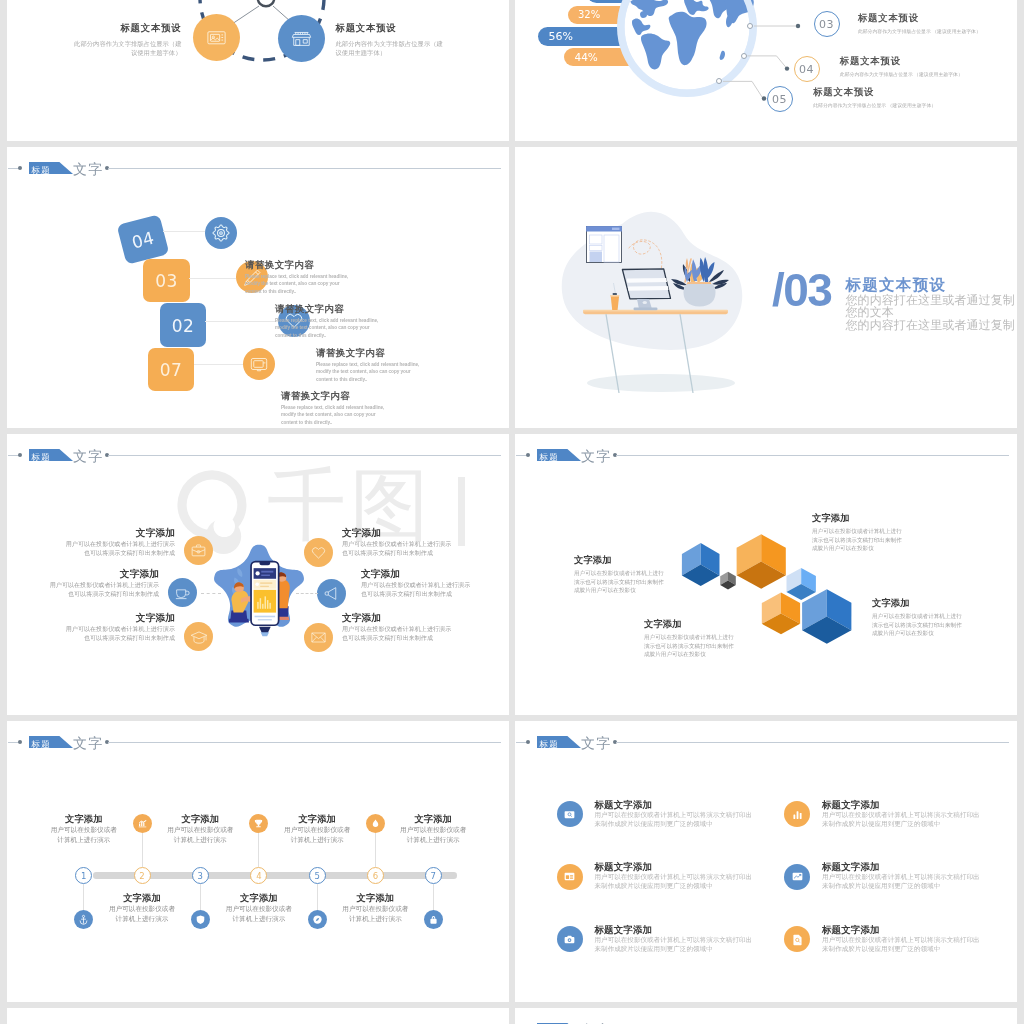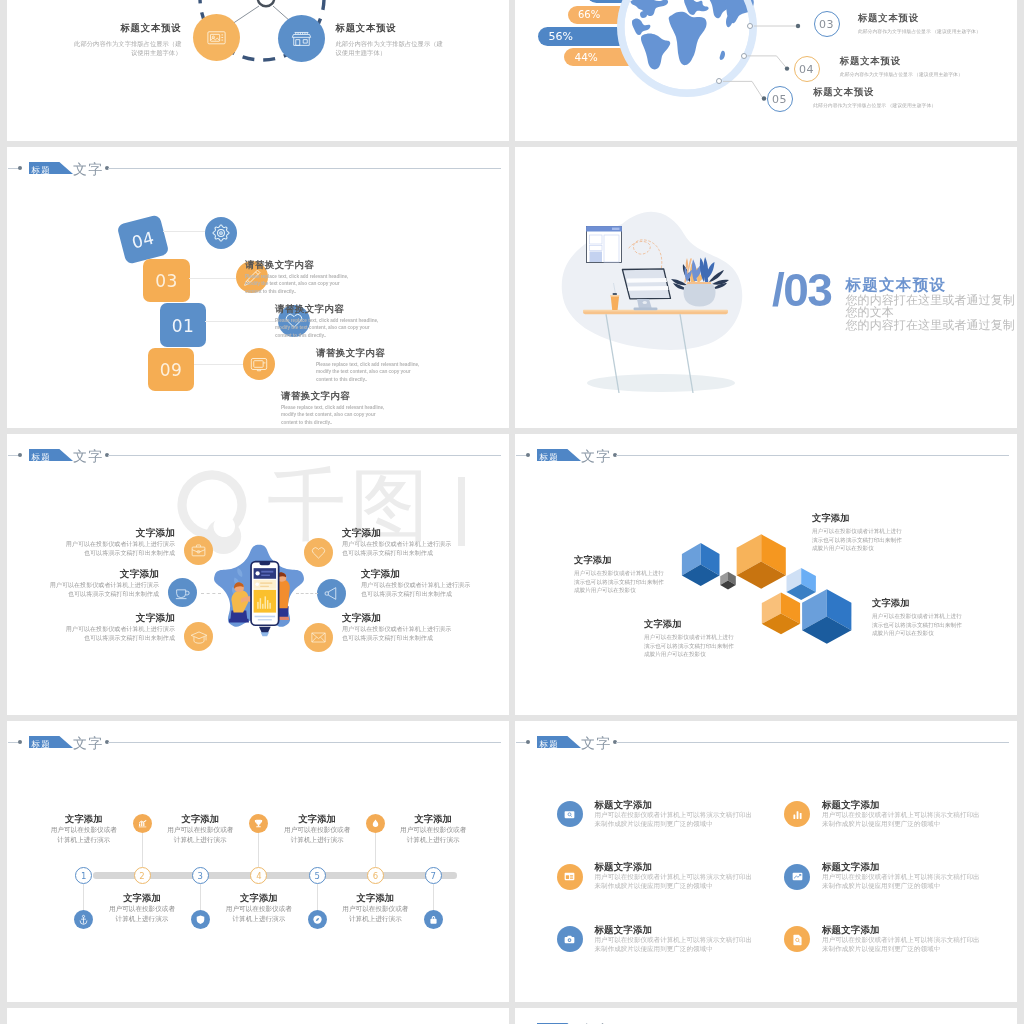--- a/index.html
+++ b/index.html
@@ -157,21 +157,21 @@
         <div class="s1b">此部分内容作为文字排版占位显示（建议使用主题字体）</div>
       </div>
       <div class="s1t s1t2">
         <div class="s1h">标题文本预设</div>
         <div class="s1b">此部分内容作为文字排版占位显示（建议使用主题字体）</div>
       </div>
     </div>
     <div class="slide" id="s2">
       <div class="s2bar b0"></div>
       <div class="s2bar b1">
-          <span>66%</span>
+          <span>32%</span>
         </div>
       <div class="s2bar b2">
           <span>56%</span>
         </div>
       <div class="s2bar b3">
           <span>44%</span>
         </div>
       <svg class="s2globe" viewBox="0 0 160 160" width="160" height="160">
         <circle cx="80" cy="80" r="70" fill="#dbe9fa"></circle>
         <circle cx="80" cy="80" r="62.5" fill="#fff"></circle>
@@ -236,24 +236,24 @@
         <div class="ln ln2"></div>
       </div>
 
       <div class="s3box s3b4">
           <span>04</span>
         </div>
       <div class="s3box s3b3">
           <span>03</span>
         </div>
       <div class="s3box s3b2">
-          <span>01</span>
+          <span>02</span>
         </div>
       <div class="s3box s3b1">
-          <span>09</span>
+          <span>07</span>
         </div>
 
       <div class="s3line" style="left:156px;top:84px;width:42px"></div>
       <div class="s3line" style="left:182px;top:131px;width:47px"></div>
       <div class="s3line" style="left:198px;top:174px;width:73px"></div>
       <div class="s3line" style="left:187px;top:217px;width:49px"></div>
 
       <div class="s3ic" style="left:198px;top:70px;background:#5b8fc9">
         <svg viewBox="0 0 40 40" width="22" height="22">
             <g fill="none" stroke="#e8f5fb" stroke-width="1.9" stroke-linejoin="round">

